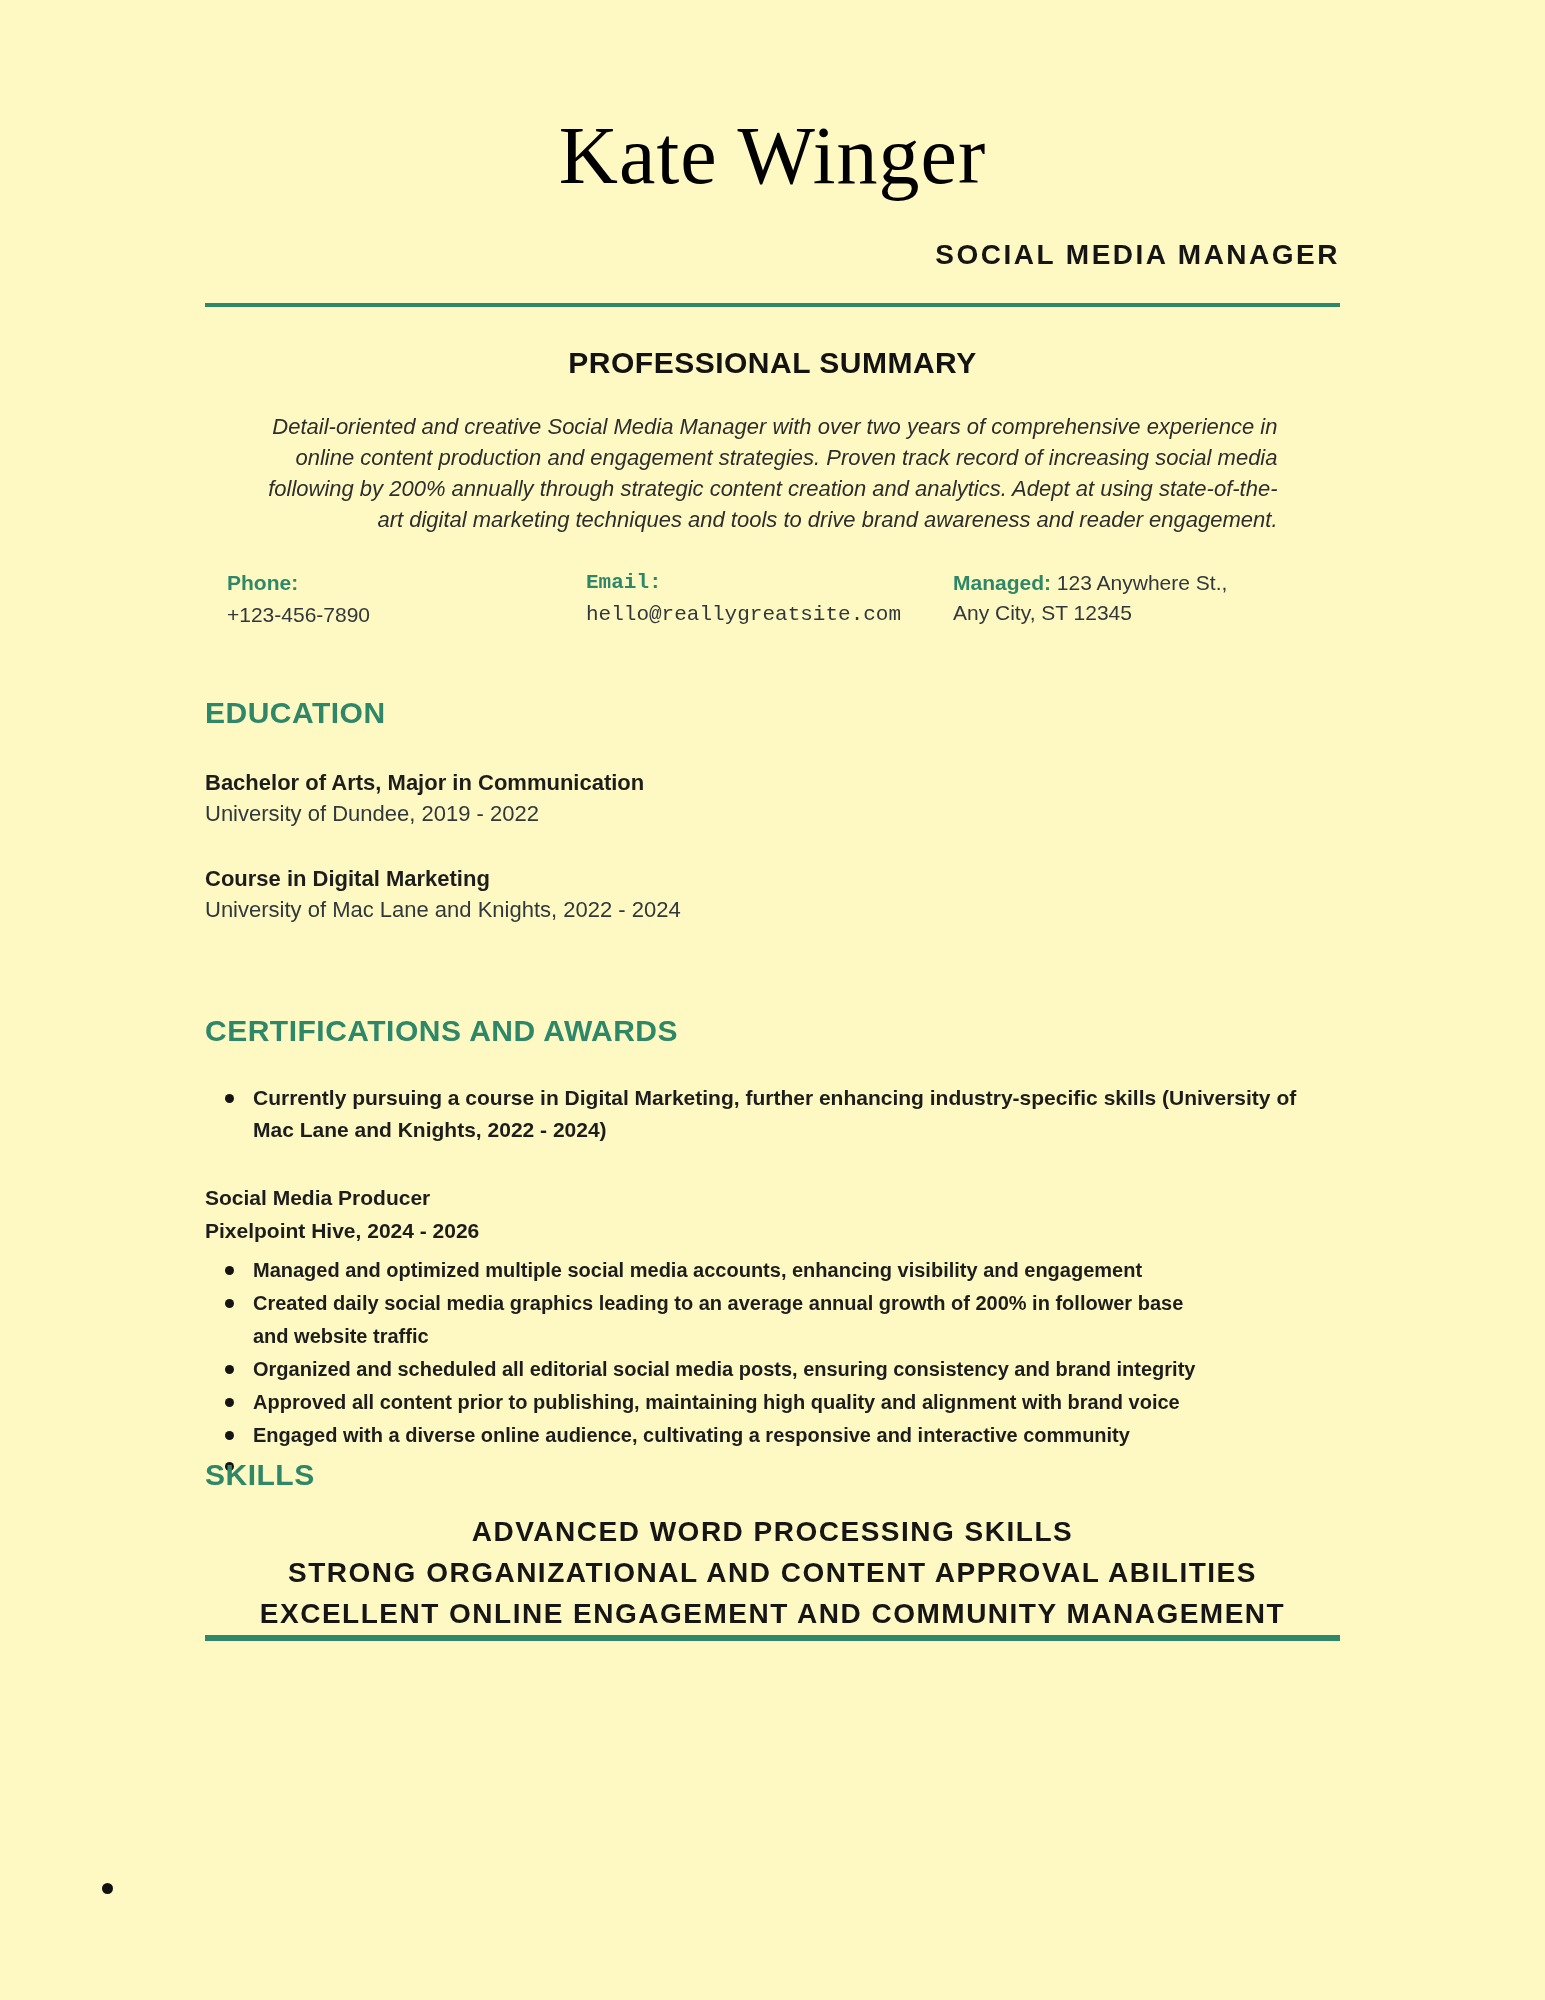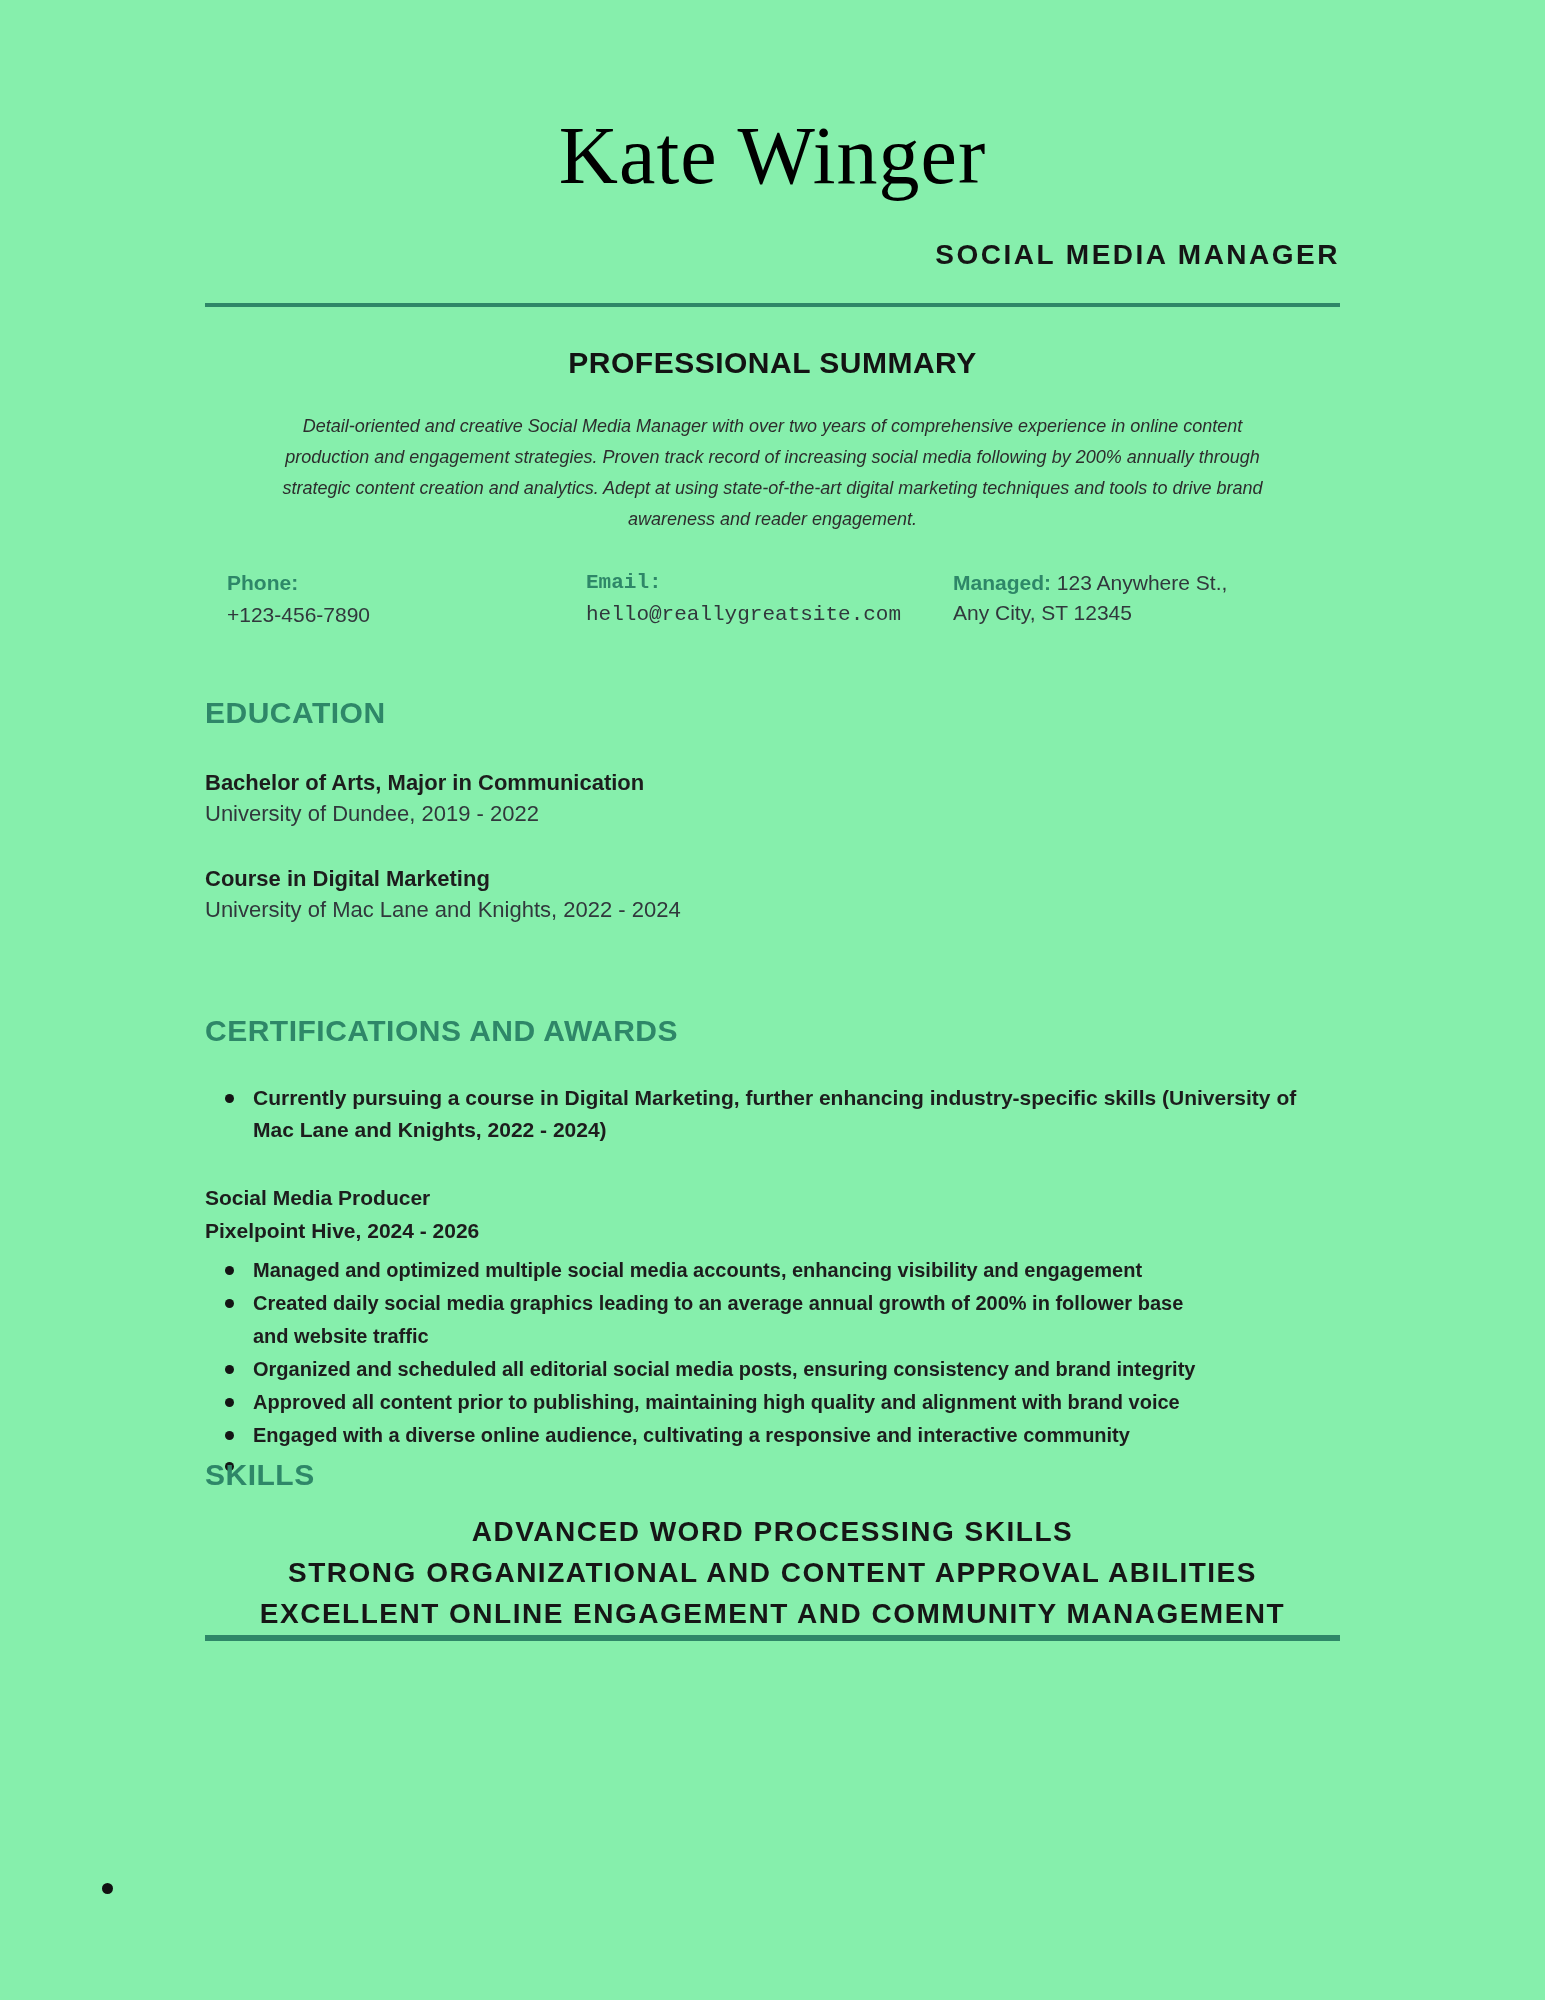--- a/index.html
+++ b/index.html
@@ -12,21 +12,21 @@
   body{
     width:1545px;height:2000px;
     font-family:"Liberation Sans", sans-serif;
     color:var(--body);
     overflow:hidden;
   }
   .page{
     position:relative;
     width:1545px;height:2000px;
     padding:0 205px;
-    background:#86efac;
+    background:#fef9c3;
   }
   
   .name{
     padding-top:115px;
     font-family:"Liberation Serif", serif;
     font-weight:400;
     font-size:82px;line-height:1;
     text-align:center;color:#000000;
     letter-spacing:1px;
   }
@@ -46,22 +46,22 @@
   .summary-heading{
     margin-top:41px;
     font-size:30px;line-height:1;
     font-weight:700;letter-spacing:0.5px;
     text-align:center;color:#131313;
   }
   .summary-text{
     margin:33px auto 0;
     max-width:1010px;
     font-style:italic;
-    font-size:18px;line-height:31px;
-    text-align:center;color:#2d2d2d;
+    font-size:22px;line-height:31px;
+    text-align:right;color:#2d2d2d;
   }
   
   .contact-row{
     margin-top:33px;
     display:flex;align-items:flex-start;
   }
   .contact-col{font-size:21px;line-height:30px;}
   .contact-col.phone{padding-left:22px;width:381px;}
   .contact-col.email{width:367px;font-family:Liberation Mono, monospace;}
   .contact-col.address{flex:1;}

